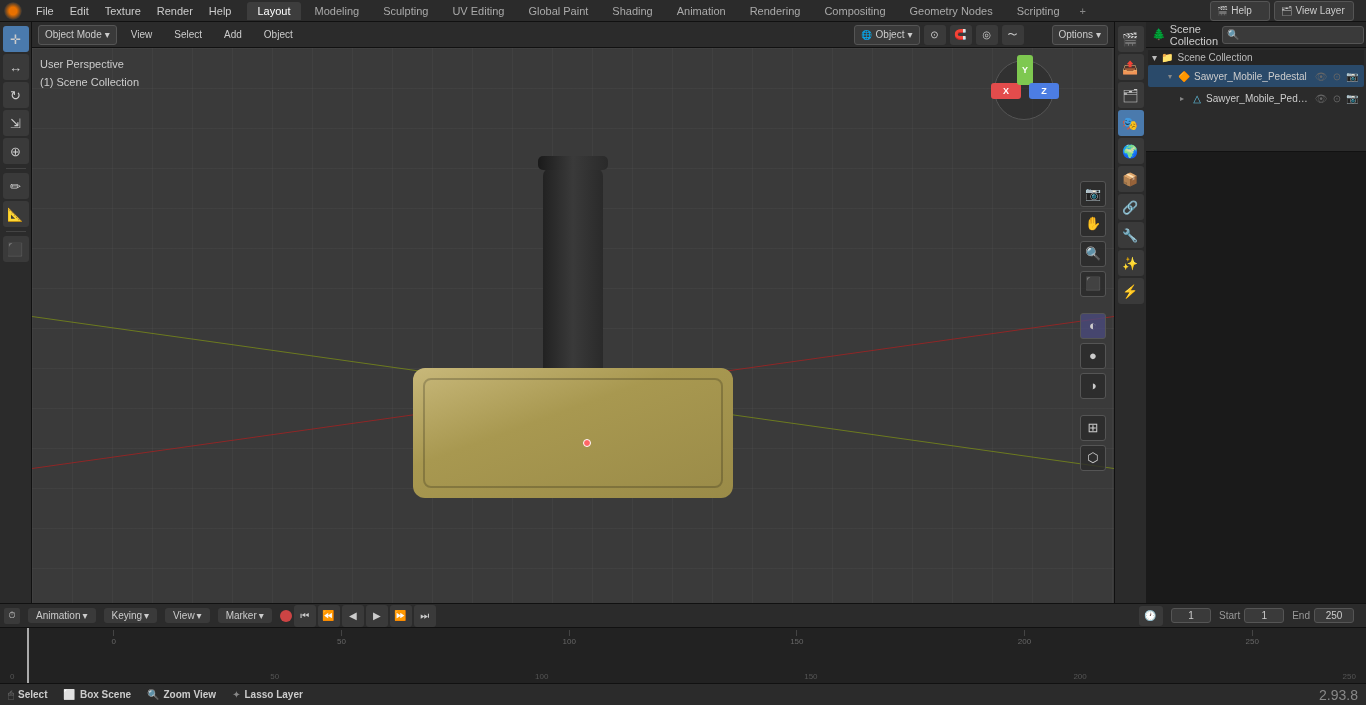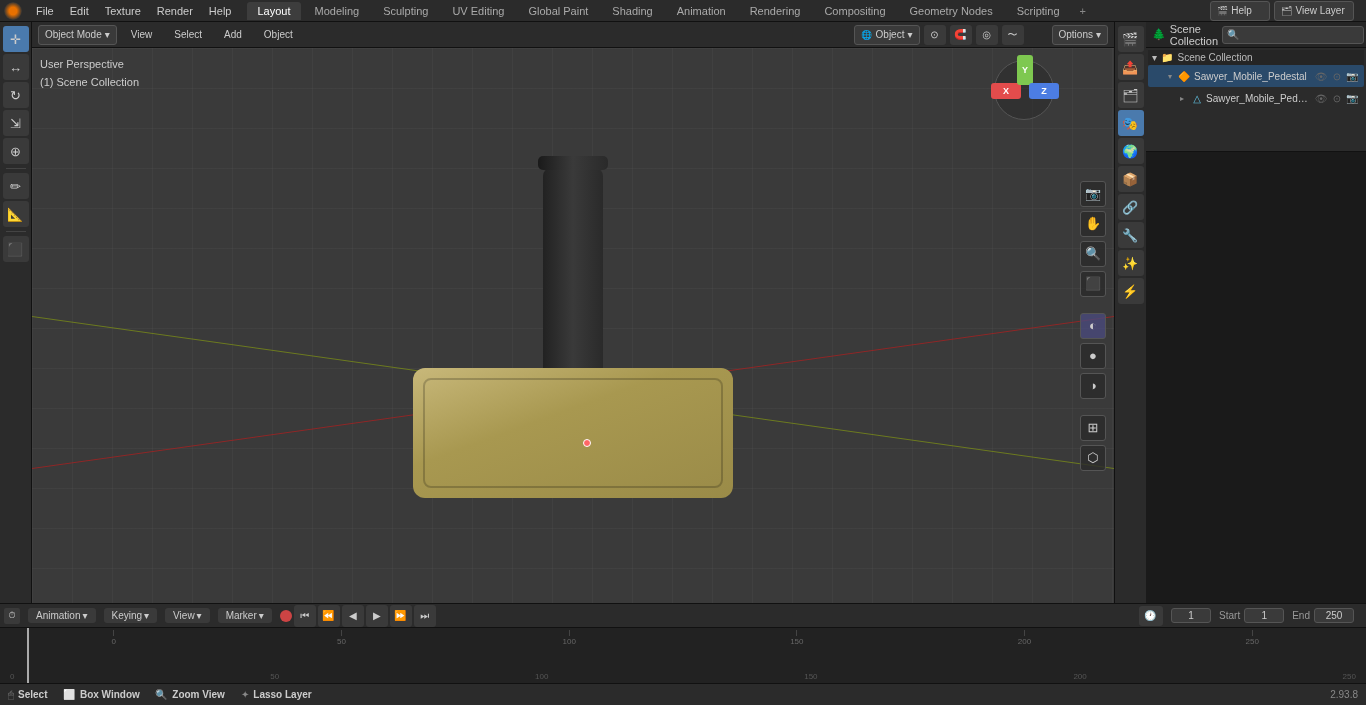--- a/index.html
+++ b/index.html
@@ -394,21 +394,21 @@
       align-items: center;
       gap: 4px;
       font-size: 10px;
       color: #888;
     }
     .status-item b {
       color: #ccc;
     }
     .status-version {
       margin-left: auto;
-      font-size: 10px;
+      font-size: 14px;
       color: #888;
     }
 
     
     .viewport-right-icons {
       position: absolute;
       right: 8px;
       top: 50%;
       transform: translateY(-50%);
       display: flex;
@@ -781,21 +781,21 @@
   </div>
 </div>
 
 <div class="status-bar">
   <div class="status-item">
     <span style="color:#888;">🖱</span>
     <b>Select</b>
   </div>
   <div class="status-item">
     <span style="color:#888;">⬜</span>
-    <b>Box Window</b>
+    <b>Box Scene</b>
   </div>
   <div class="status-item">
     <span style="color:#888;">🔍</span>
     <b>Zoom View</b>
   </div>
   <div class="status-item">
     <span style="color:#888;">✦</span>
     <b>Lasso Layer</b>
   </div>
   <div class="status-version">2.93.8</div>

